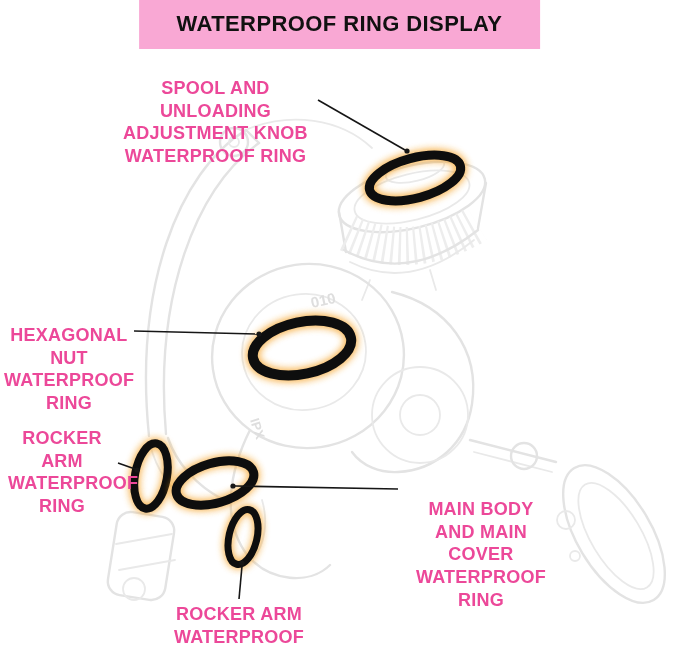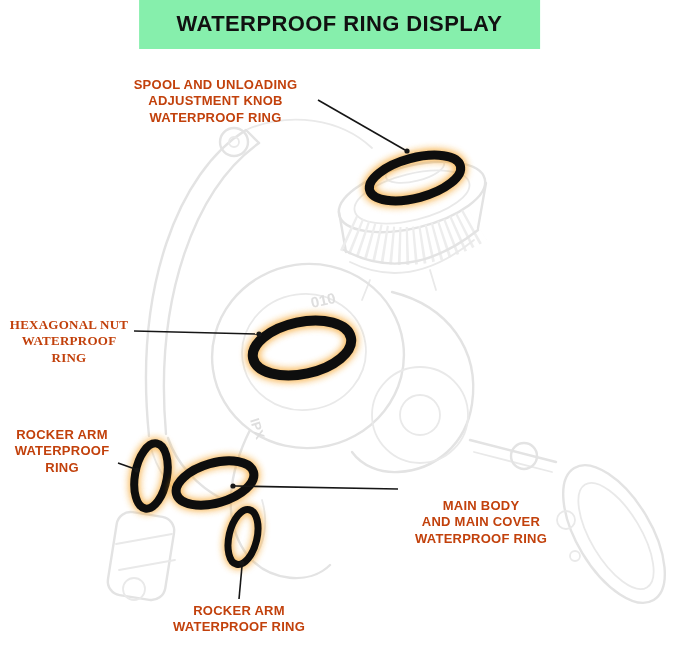--- a/index.html
+++ b/index.html
@@ -30,25 +30,25 @@
     font-size: 22px;
     font-weight: 800;
     letter-spacing: 0.4px;
     color: #111111;
     white-space: nowrap;
   }
   .label {
     position: absolute;
     text-align: center;
     font-family: "Liberation Sans", sans-serif;
-    font-size: 13px;
+    font-size: 18px;
     font-weight: 600;
     line-height: 1.26;
     letter-spacing: 0.25px;
-    color: #c2410c;
+    color: #ec4899;
     white-space: pre-line;
   }
   
   .art-line { fill: none; stroke: #e3e3e3; stroke-width: 2.4; stroke-linecap: round; }
   .art-thin { fill: none; stroke: #e9e9e9; stroke-width: 1.8; stroke-linecap: round; }
   .rib-band { fill: none; stroke: #ededed; stroke-width: 38; stroke-dasharray: 2.5 5; }
   .faint-text { fill: #dedede; font-family: "Liberation Sans", sans-serif; font-weight: 700; }
   .ring-glow { fill: none; stroke: #F59E1D; opacity: 0.75; filter: url(#glow); }
   .ring-black { fill: none; stroke: #0e0e0e; }
   .leader { stroke: #161616; stroke-width: 1.6; }
@@ -147,29 +147,29 @@
       <circle class="leader-dot" cx="259" cy="334" r="2.6" fill="#161616"></circle>
       <line class="leader" x1="118" y1="463" x2="135" y2="469" stroke="#161616"></line>
       <circle class="leader-dot" cx="137" cy="470" r="2.6" fill="#161616"></circle>
       <line class="leader" x1="398" y1="489" x2="235" y2="486" stroke="#161616"></line>
       <circle class="leader-dot" cx="233" cy="486" r="2.6" fill="#161616"></circle>
       <line class="leader" x1="239" y1="599" x2="242" y2="566" stroke="#161616"></line>
       <circle class="leader-dot" cx="242" cy="563" r="2.6" fill="#161616"></circle>
     </g>
   </svg>
 
-  <header class="banner" style="background: #86efac;">
+  <header class="banner" style="background: #f9a8d4;">
     <h1>WATERPROOF RING DISPLAY</h1>
   </header>
 
   <div class="label" style="left:108px; top:77px; width:215px;">SPOOL AND UNLOADING
 ADJUSTMENT KNOB
 WATERPROOF RING</div>
 
-  <div class="label" style="left:4px; top:317px; width:130px;font-family:Liberation Serif, serif;">HEXAGONAL NUT
+  <div class="label" style="left:4px; top:324px; width:130px;">HEXAGONAL NUT
 WATERPROOF
 RING</div>
 
   <div class="label" style="left:8px; top:427px; width:108px;">ROCKER ARM
 WATERPROOF
 RING</div>
 
   <div class="label" style="left:400px; top:498px; width:162px;">MAIN BODY
 AND MAIN COVER
 WATERPROOF RING</div>

